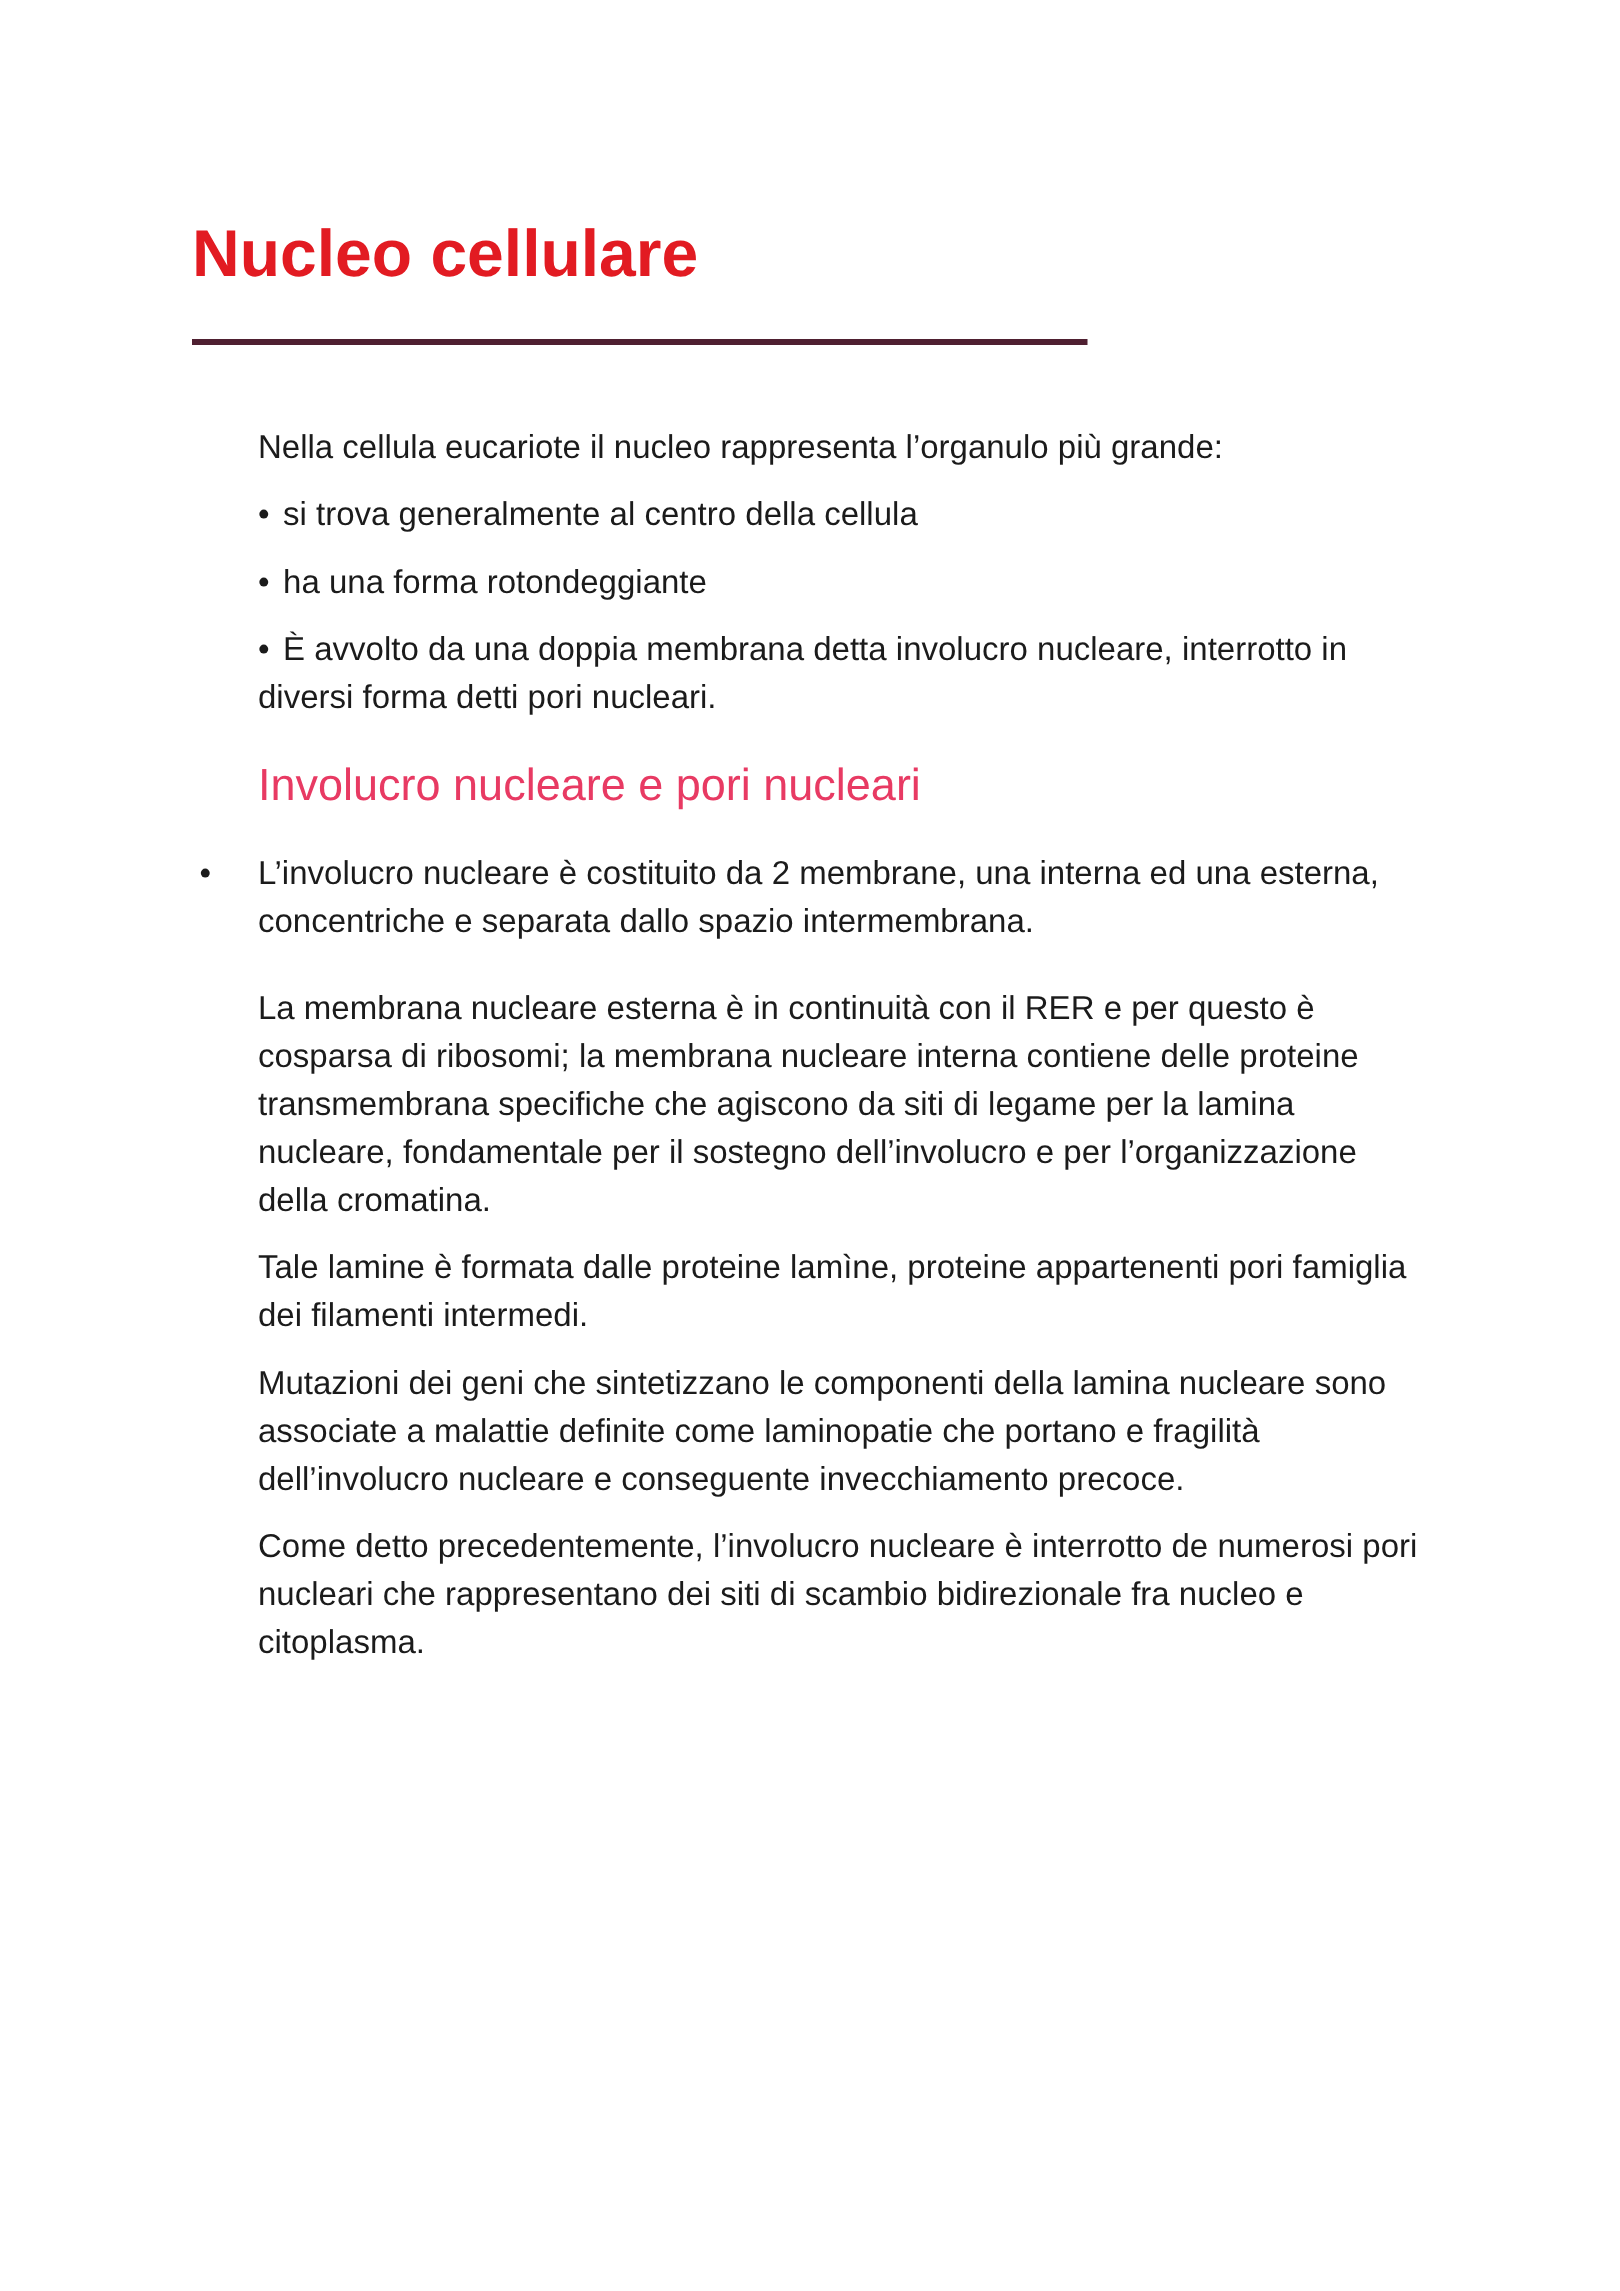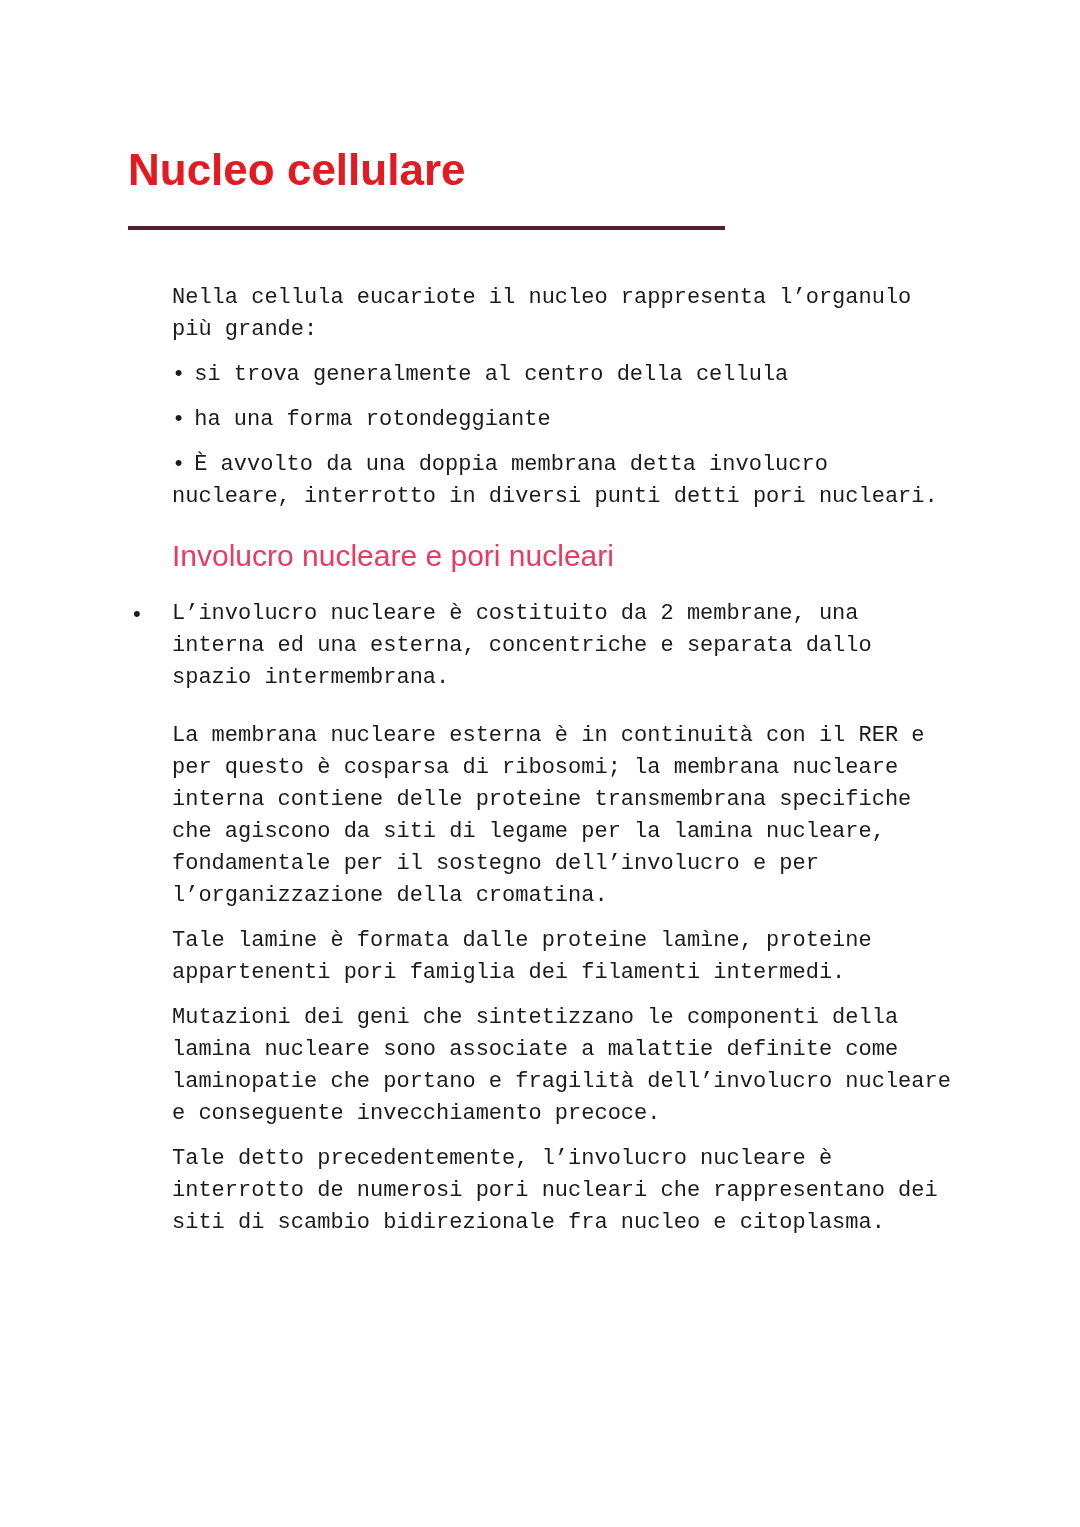--- a/index.html
+++ b/index.html
@@ -41,21 +41,20 @@
   }
   .content {
     margin-left: 44px;
     width: 780px;
     margin-top: 52px;
   }
   .content p {
     font-size: 22px;
     line-height: 32px;
     margin: 13px 0;
-    font-family: Liberation Mono, monospace;
   }
   .content p:first-child { margin-top: 0; }
   .bullet-item .b {
     display: inline-block;
     margin-right: 9px;
   }
   h2.section-heading {
     font-size: 30px;
     font-weight: 400;
     line-height: 38px;
@@ -85,32 +84,32 @@
   <hr class="title-rule">
 
   <div class="content">
 
     <p>Nella cellula eucariote il nucleo rappresenta l’organulo più grande:</p>
 
     <p class="bullet-item"><span class="b">•</span><span>si trova generalmente al centro della cellula</span></p>
 
     <p class="bullet-item"><span class="b">•</span><span>ha una forma rotondeggiante</span></p>
 
-    <p class="bullet-item"><span class="b">•</span><span>È avvolto da una doppia membrana detta involucro nucleare, interrotto in diversi punti detti pori nucleari.</span></p>
+    <p class="bullet-item"><span class="b">•</span><span>È avvolto da una doppia membrana detta involucro nucleare, interrotto in diversi forma detti pori nucleari.</span></p>
 
 
     <h2 class="section-heading">Involucro nucleare e pori nucleari</h2>
 
     <div class="lead-bullet-row">
       <span class="lead-bullet">•</span>
       <p>L’involucro nucleare è costituito da 2 membrane, una interna ed una esterna, concentriche e separata dallo spazio intermembrana.</p>
     </div>
 
     <p>La membrana nucleare esterna è in continuità con il RER e per questo è cosparsa di ribosomi; la membrana nucleare interna contiene delle proteine transmembrana specifiche che agiscono da siti di legame per la lamina nucleare, fondamentale per il sostegno dell’involucro e per l’organizzazione della cromatina.</p>
 
     <p>Tale lamine è formata dalle proteine lamìne, proteine appartenenti pori famiglia dei filamenti intermedi.</p>
 
     <p>Mutazioni dei geni che sintetizzano le componenti della lamina nucleare sono associate a malattie definite come laminopatie che portano e fragilità dell’involucro nucleare e conseguente invecchiamento precoce.</p>
 
-    <p>Tale detto precedentemente, l’involucro nucleare è interrotto de numerosi pori nucleari che rappresentano dei siti di scambio bidirezionale fra nucleo e citoplasma.</p>
+    <p>Come detto precedentemente, l’involucro nucleare è interrotto de numerosi pori nucleari che rappresentano dei siti di scambio bidirezionale fra nucleo e citoplasma.</p>
 
   </div>
 </div>
 
 </body></html>

